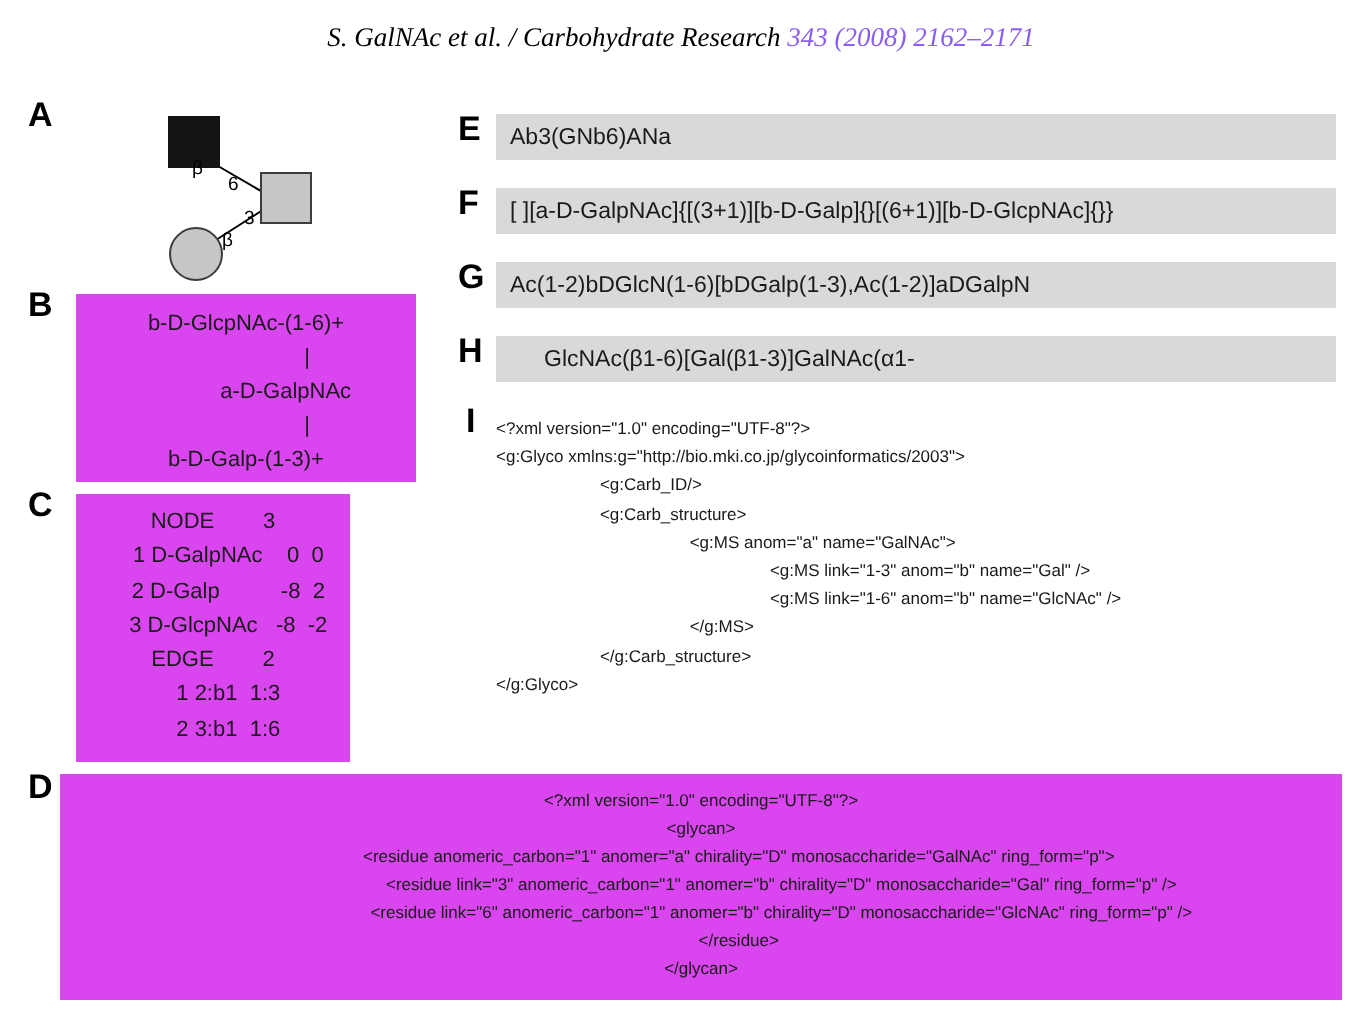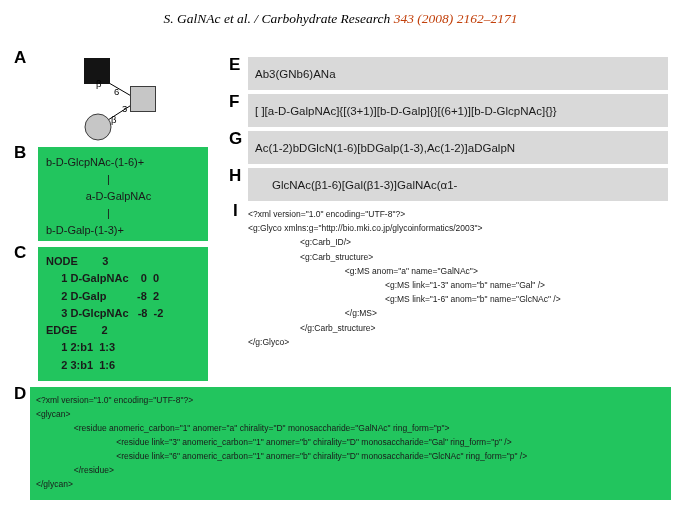--- a/index.html
+++ b/index.html
@@ -14,35 +14,35 @@
   }
   .running-head {
     position: absolute; top: 11px; left: 0; width: 681px;
     text-align: center;
     font-family: "Liberation Serif", serif;
     font-style: italic;
     font-size: 13.5px;
     color: #000;
     white-space: nowrap;
   }
-  .running-head .vol-link { color: #c2410c; text-decoration: none; cursor: pointer; }
+  .running-head .vol-link { color: #8b5cf6; text-decoration: none; cursor: pointer; }
   .panel-label {
     position: absolute;
     font-weight: 700;
     font-size: 17px;
     color: #000;
     line-height: 1;
   }
-  .graybox { position: absolute; background: #22c55e; }
+  .graybox { position: absolute; background: #d946ef; text-align: center; }
   .pretext { white-space: pre; font-family: "Liberation Sans", sans-serif; }
   .box-b { left: 38px; top: 147px; width: 170px; height: 94px; padding: 7px 8px; font-size: 11px; line-height: 17px; }
-  .box-c { left: 38px; top: 247px; width: 170px; height: 134px; padding: 6px 8px; font-size: 11px; line-height: 17.3px; font-weight: bold; }
+  .box-c { left: 38px; top: 247px; width: 137px; height: 134px; padding: 6px 8px; font-size: 11px; line-height: 17.3px; }
   .box-d { left: 30px; top: 387px; width: 641px; height: 113px; padding: 6px 6px; font-size: 8.5px; line-height: 14px; }
   .bar {
-    position: absolute; left: 248px; width: 420px; height: 33px;
+    position: absolute; left: 248px; width: 420px; height: 23px;
     background: #d9d9d9;
     display: flex; align-items: center;
     padding-left: 7px;
     font-size: 11.5px;
     white-space: nowrap;
   }
   .bar-e { top: 57px; }
   .bar-f { top: 94px; }
   .bar-g { top: 131px; align-items: center; }
   .bar-h { top: 168px; padding-left: 24px; }

